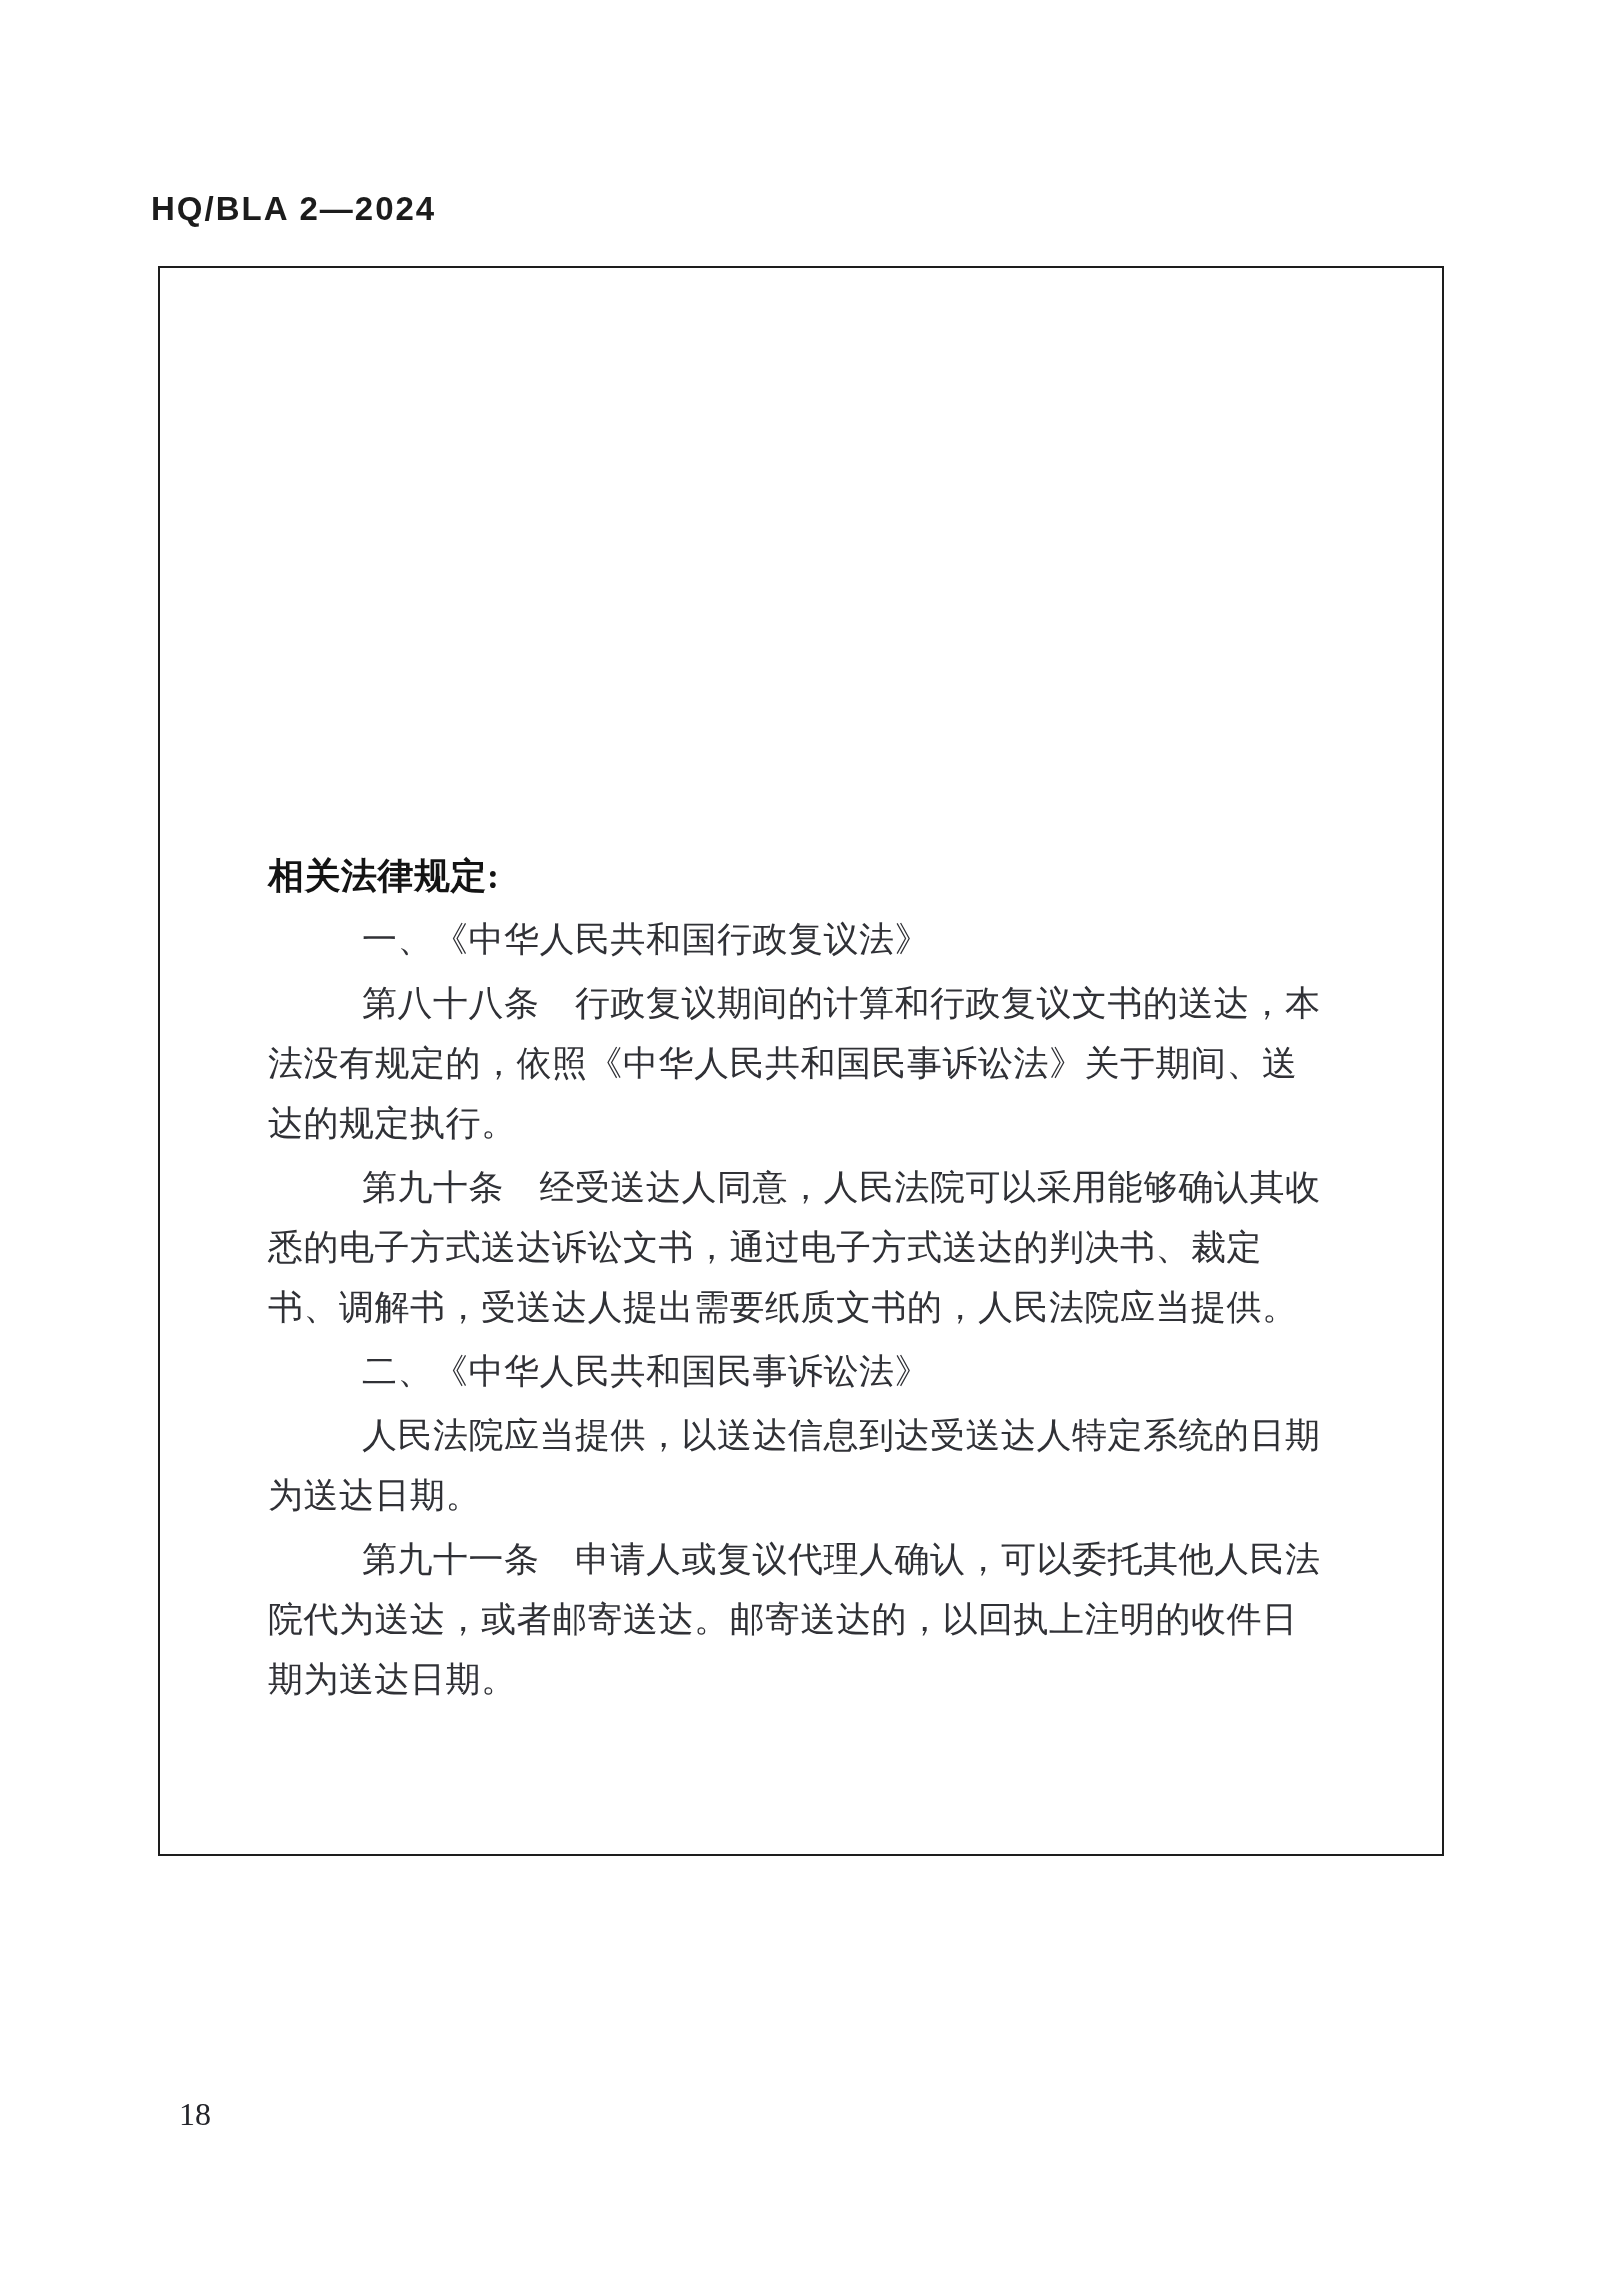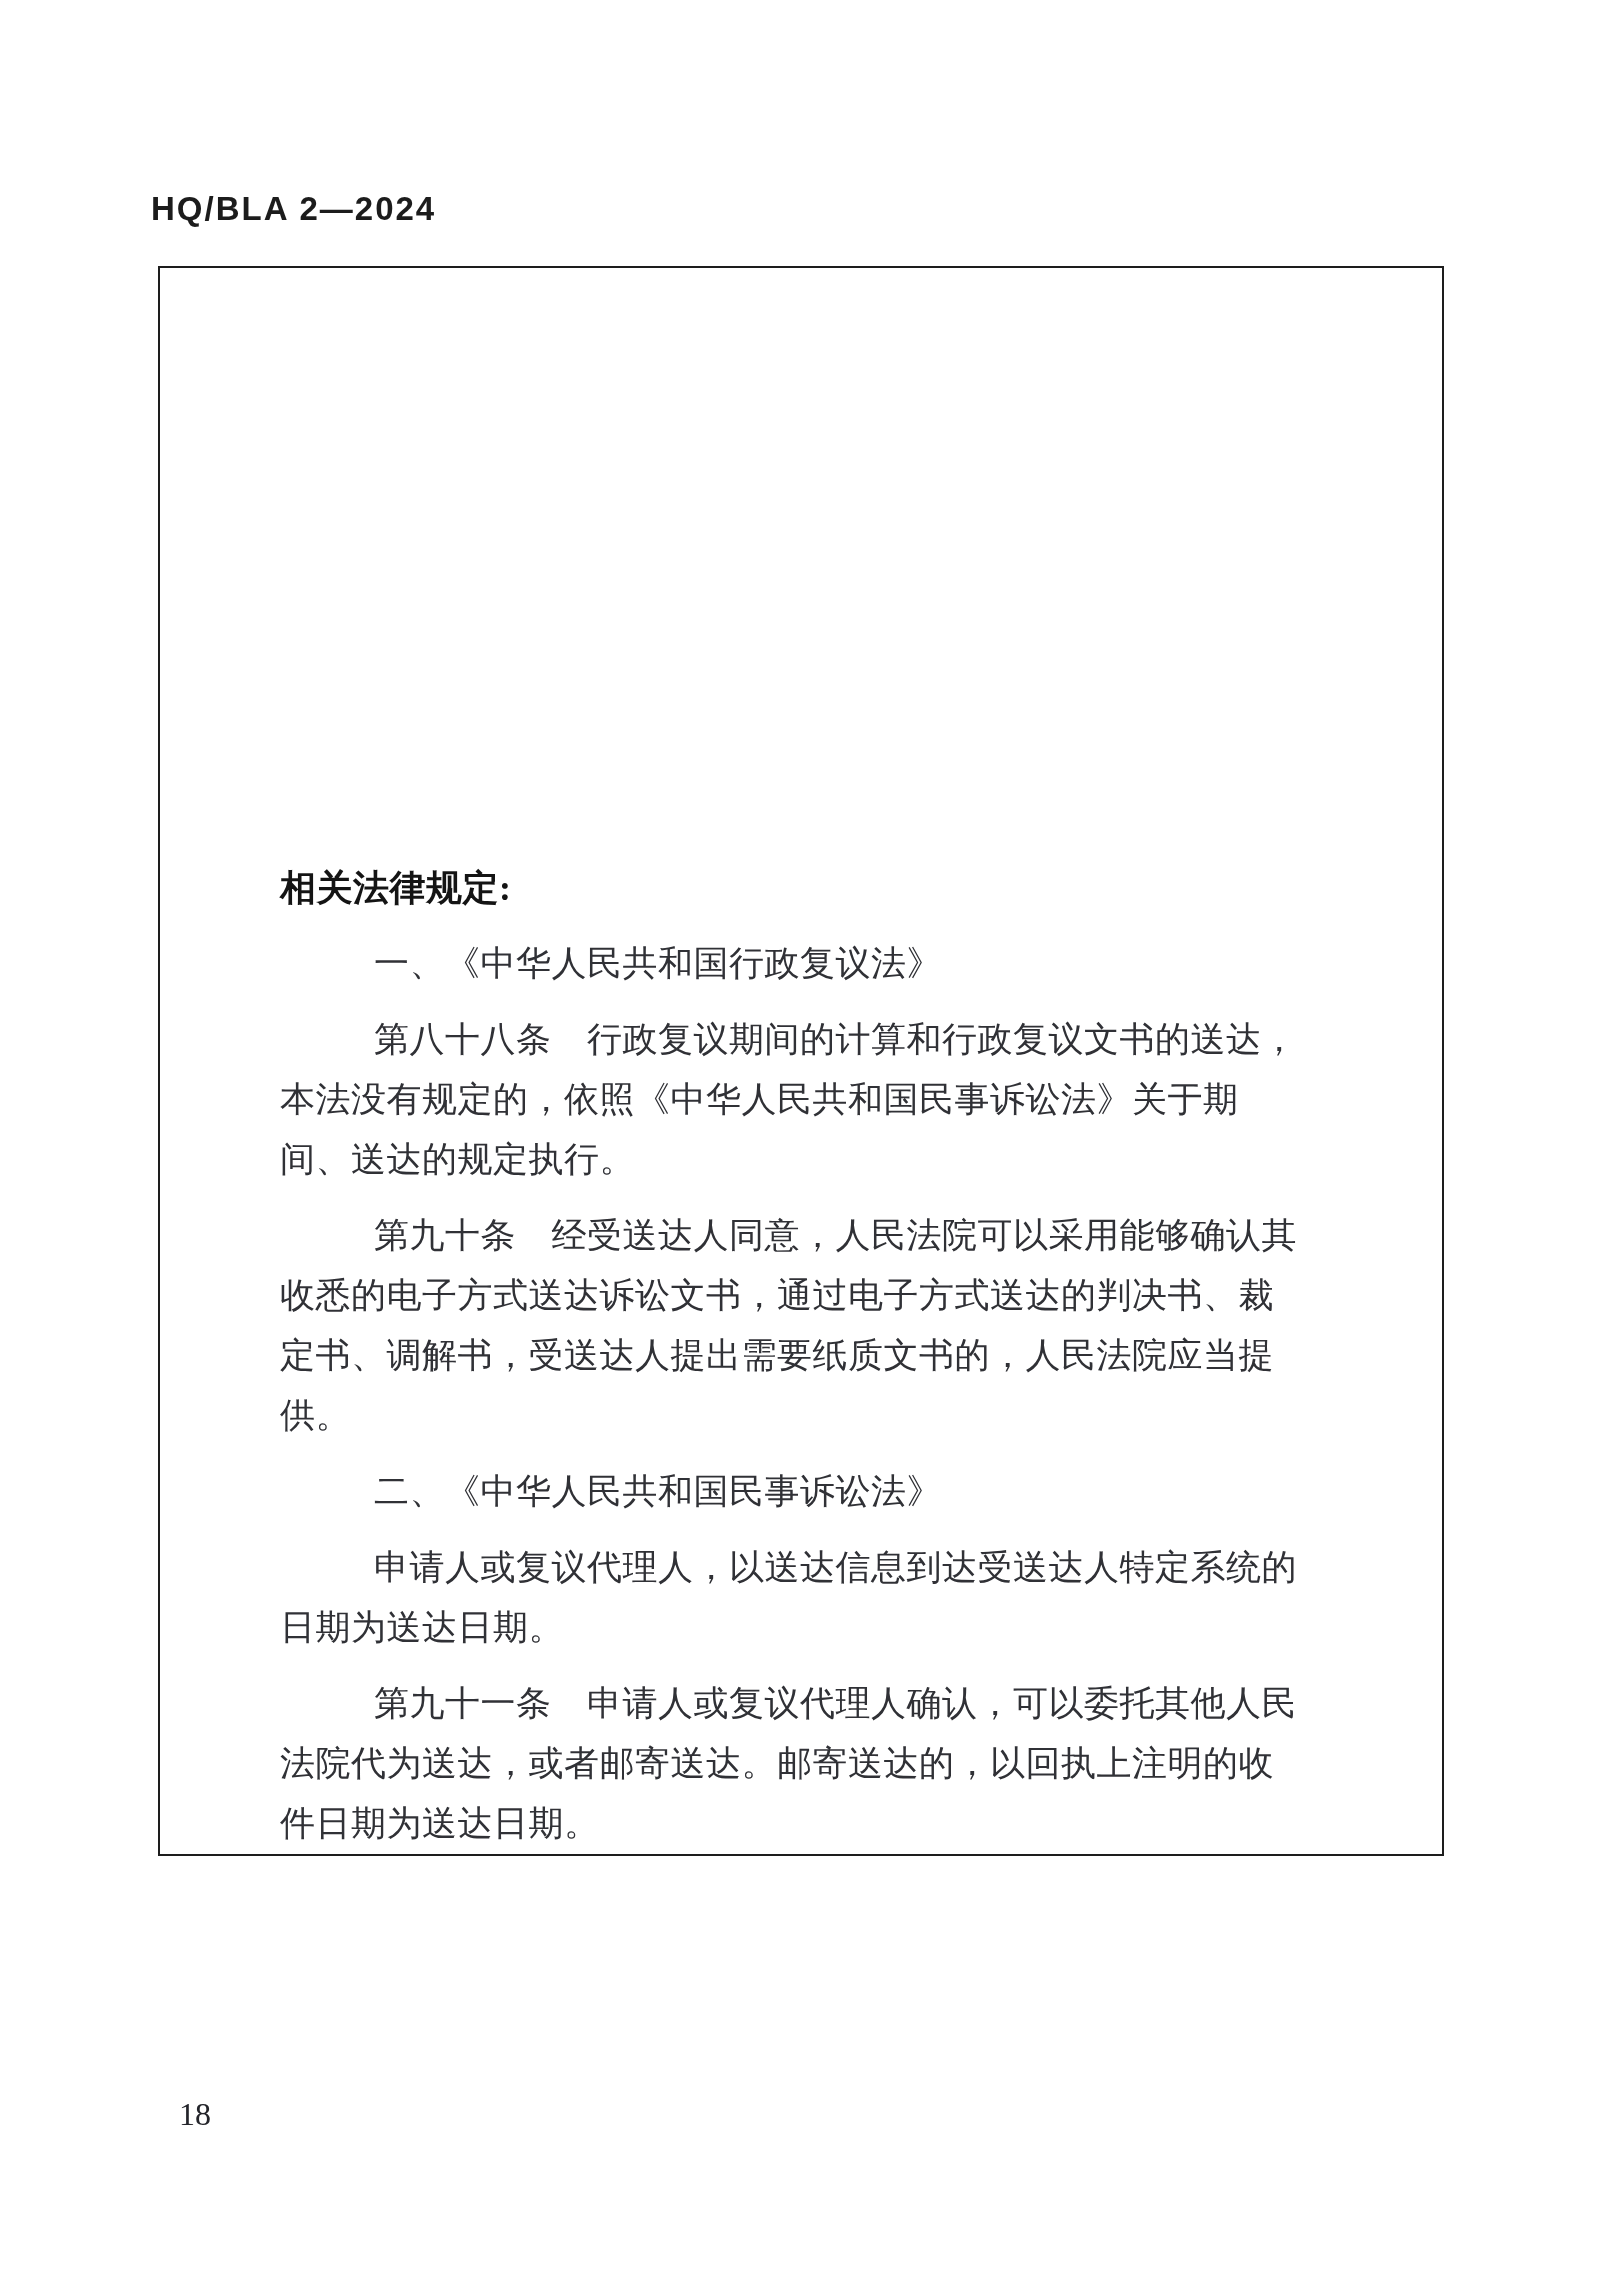--- a/index.html
+++ b/index.html
@@ -101,21 +101,21 @@
     font-size: 35px;
     line-height: 60px;
     color: #303136;
   }
   .legal-heading {
     font-weight: bold;
     font-size: 36px;
     color: #141414;
     letter-spacing: 1px;
   }
-  .legal p { margin: 16px; letter-spacing: 0.5px; }
+  .legal p { margin: 4px; letter-spacing: 0.5px; }
   .legal p.indent { text-indent: 94px; }
   .figure-caption {
     position: absolute;
     left: 0;
     top: 1874px;
     width: 100%;
     text-align: center;
     font-size: 32px;
     font-weight: bold;
     color: #121212;
@@ -145,21 +145,21 @@
 
   <div class="outer-box">
 
 
     <div class="legal">
       <p class="legal-heading">相关法律规定:</p>
       <p class="indent">一、《中华人民共和国行政复议法》</p>
       <p class="indent">第八十八条　行政复议期间的计算和行政复议文书的送达，本法没有规定的，依照《中华人民共和国民事诉讼法》关于期间、送达的规定执行。</p>
       <p class="indent">第九十条　经受送达人同意，人民法院可以采用能够确认其收悉的电子方式送达诉讼文书，通过电子方式送达的判决书、裁定书、调解书，受送达人提出需要纸质文书的，人民法院应当提供。</p>
       <p class="indent">二、《中华人民共和国民事诉讼法》</p>
-      <p class="indent">申请人或复议代理人，以送达信息到达受送达人特定系统的日期为送达日期。</p>
+      <p class="indent">人民法院应当提供，以送达信息到达受送达人特定系统的日期为送达日期。</p>
       <p class="indent">第九十一条　申请人或复议代理人确认，可以委托其他人民法院代为送达，或者邮寄送达。邮寄送达的，以回执上注明的收件日期为送达日期。</p>
     </div>
 
   </div>
 
 
   <div class="page-number">18</div>
 
 </div>
 

